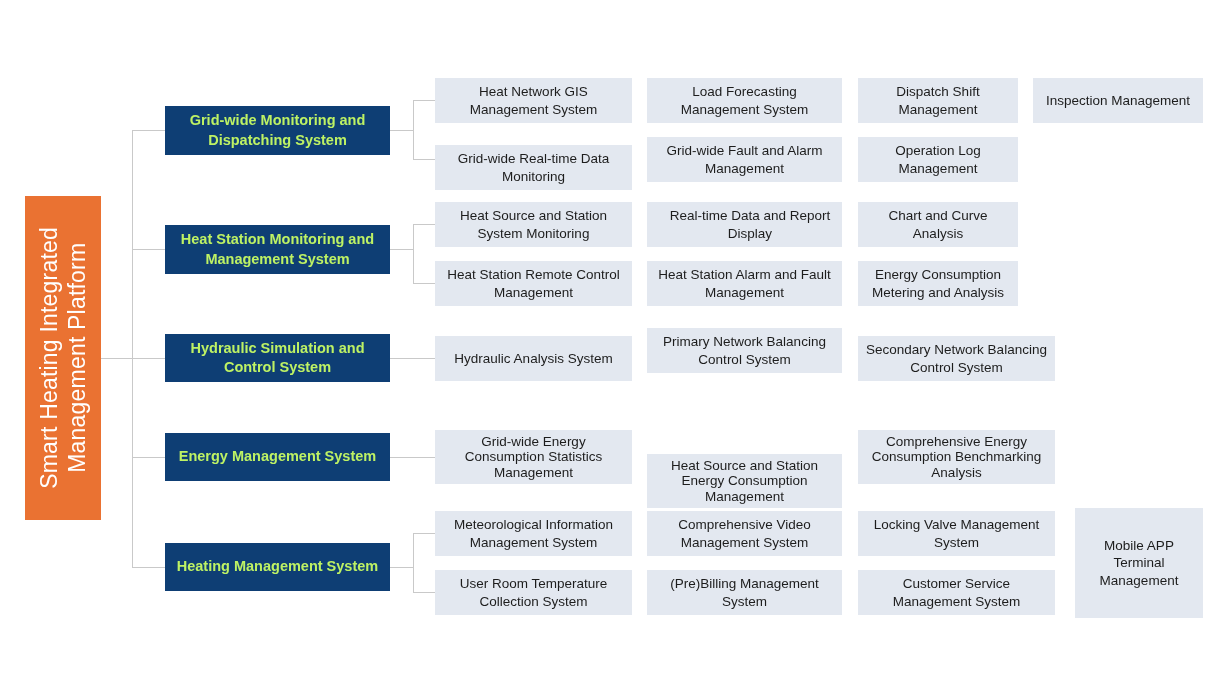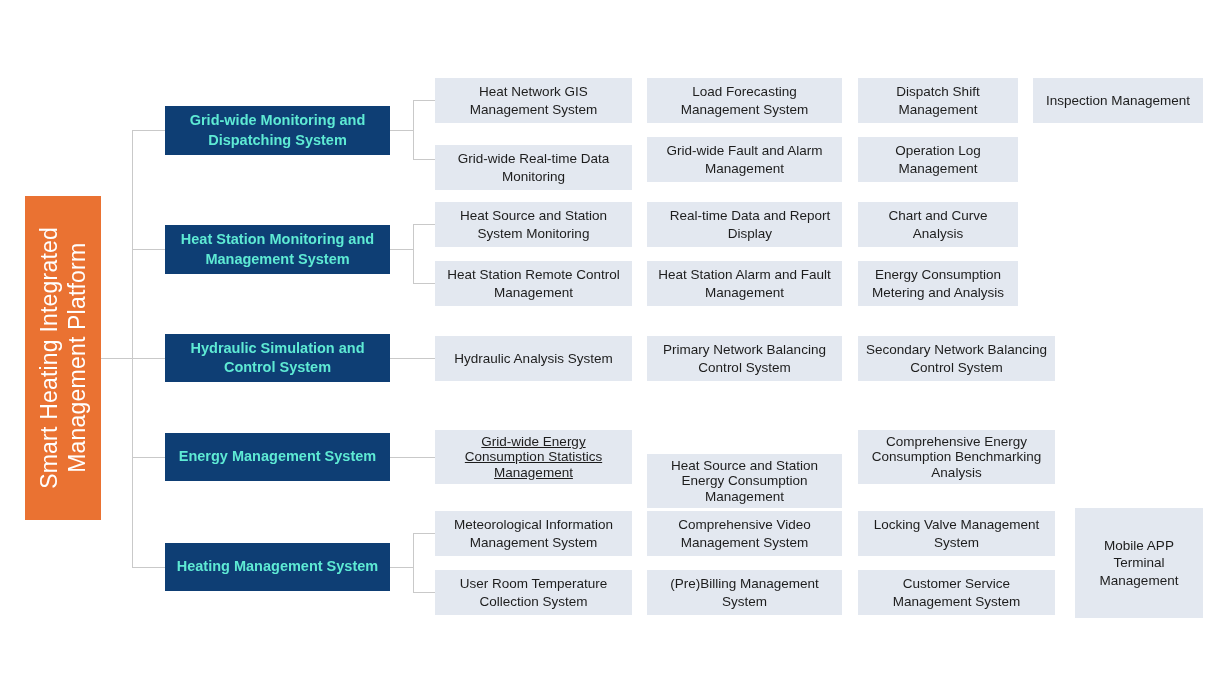--- a/index.html
+++ b/index.html
@@ -45,21 +45,21 @@
     line-height: 1.22;
     font-weight: 400;
     letter-spacing: 0.2px;
     white-space: pre-line;
   }
 
   
   .l1-node {
     position: absolute;
     background: #0e3e74;
-    color: #5eead4;
+    color: #bef264;
     display: flex;
     align-items: center;
     justify-content: center;
     text-align: center;
     box-sizing: border-box;
     font-size: 14.5px;
     font-weight: bold;
     line-height: 1.32;
     padding: 2px 6px;
   }
@@ -171,32 +171,32 @@
     <span>Energy Consumption Metering and Analysis</span>
   </div>
 
   <div class="l1-node" style="left:165px; top:334px; width:225px; height:48px;">
     <span>Hydraulic Simulation and Control System</span>
   </div>
 
   <div class="l2-node" style="left:435px; top:336px; width:197px; height:45px;">
     <span>Hydraulic Analysis System</span>
   </div>
-  <div class="l2-node" style="left:647px; top:336px; width:195px; height:45px;">
+  <div class="l2-node" style="left:647px; top:328px; width:195px; height:45px;">
     <span>Primary Network Balancing Control System</span>
   </div>
   <div class="l2-node" style="left:858px; top:336px; width:197px; height:45px;">
     <span>Secondary Network Balancing Control System</span>
   </div>
 
   <div class="l1-node" style="left:165px; top:433px; width:225px; height:48px;">
     <span>Energy Management System</span>
   </div>
 
-  <div class="l2-node tight" style="left:435px; top:430px; width:197px; height:54px;text-decoration:underline;">
+  <div class="l2-node tight" style="left:435px; top:430px; width:197px; height:54px;">
     <span>Grid-wide Energy Consumption Statistics Management</span>
   </div>
   <div class="l2-node tight" style="left:647px; top:430px; width:195px; height:54px;margin-top:24px;">
     <span>Heat Source and Station Energy Consumption Management</span>
   </div>
   <div class="l2-node tight" style="left:858px; top:430px; width:197px; height:54px;">
     <span>Comprehensive Energy Consumption Benchmarking Analysis</span>
   </div>
 
   <div class="l1-node" style="left:165px; top:543px; width:225px; height:48px;">

